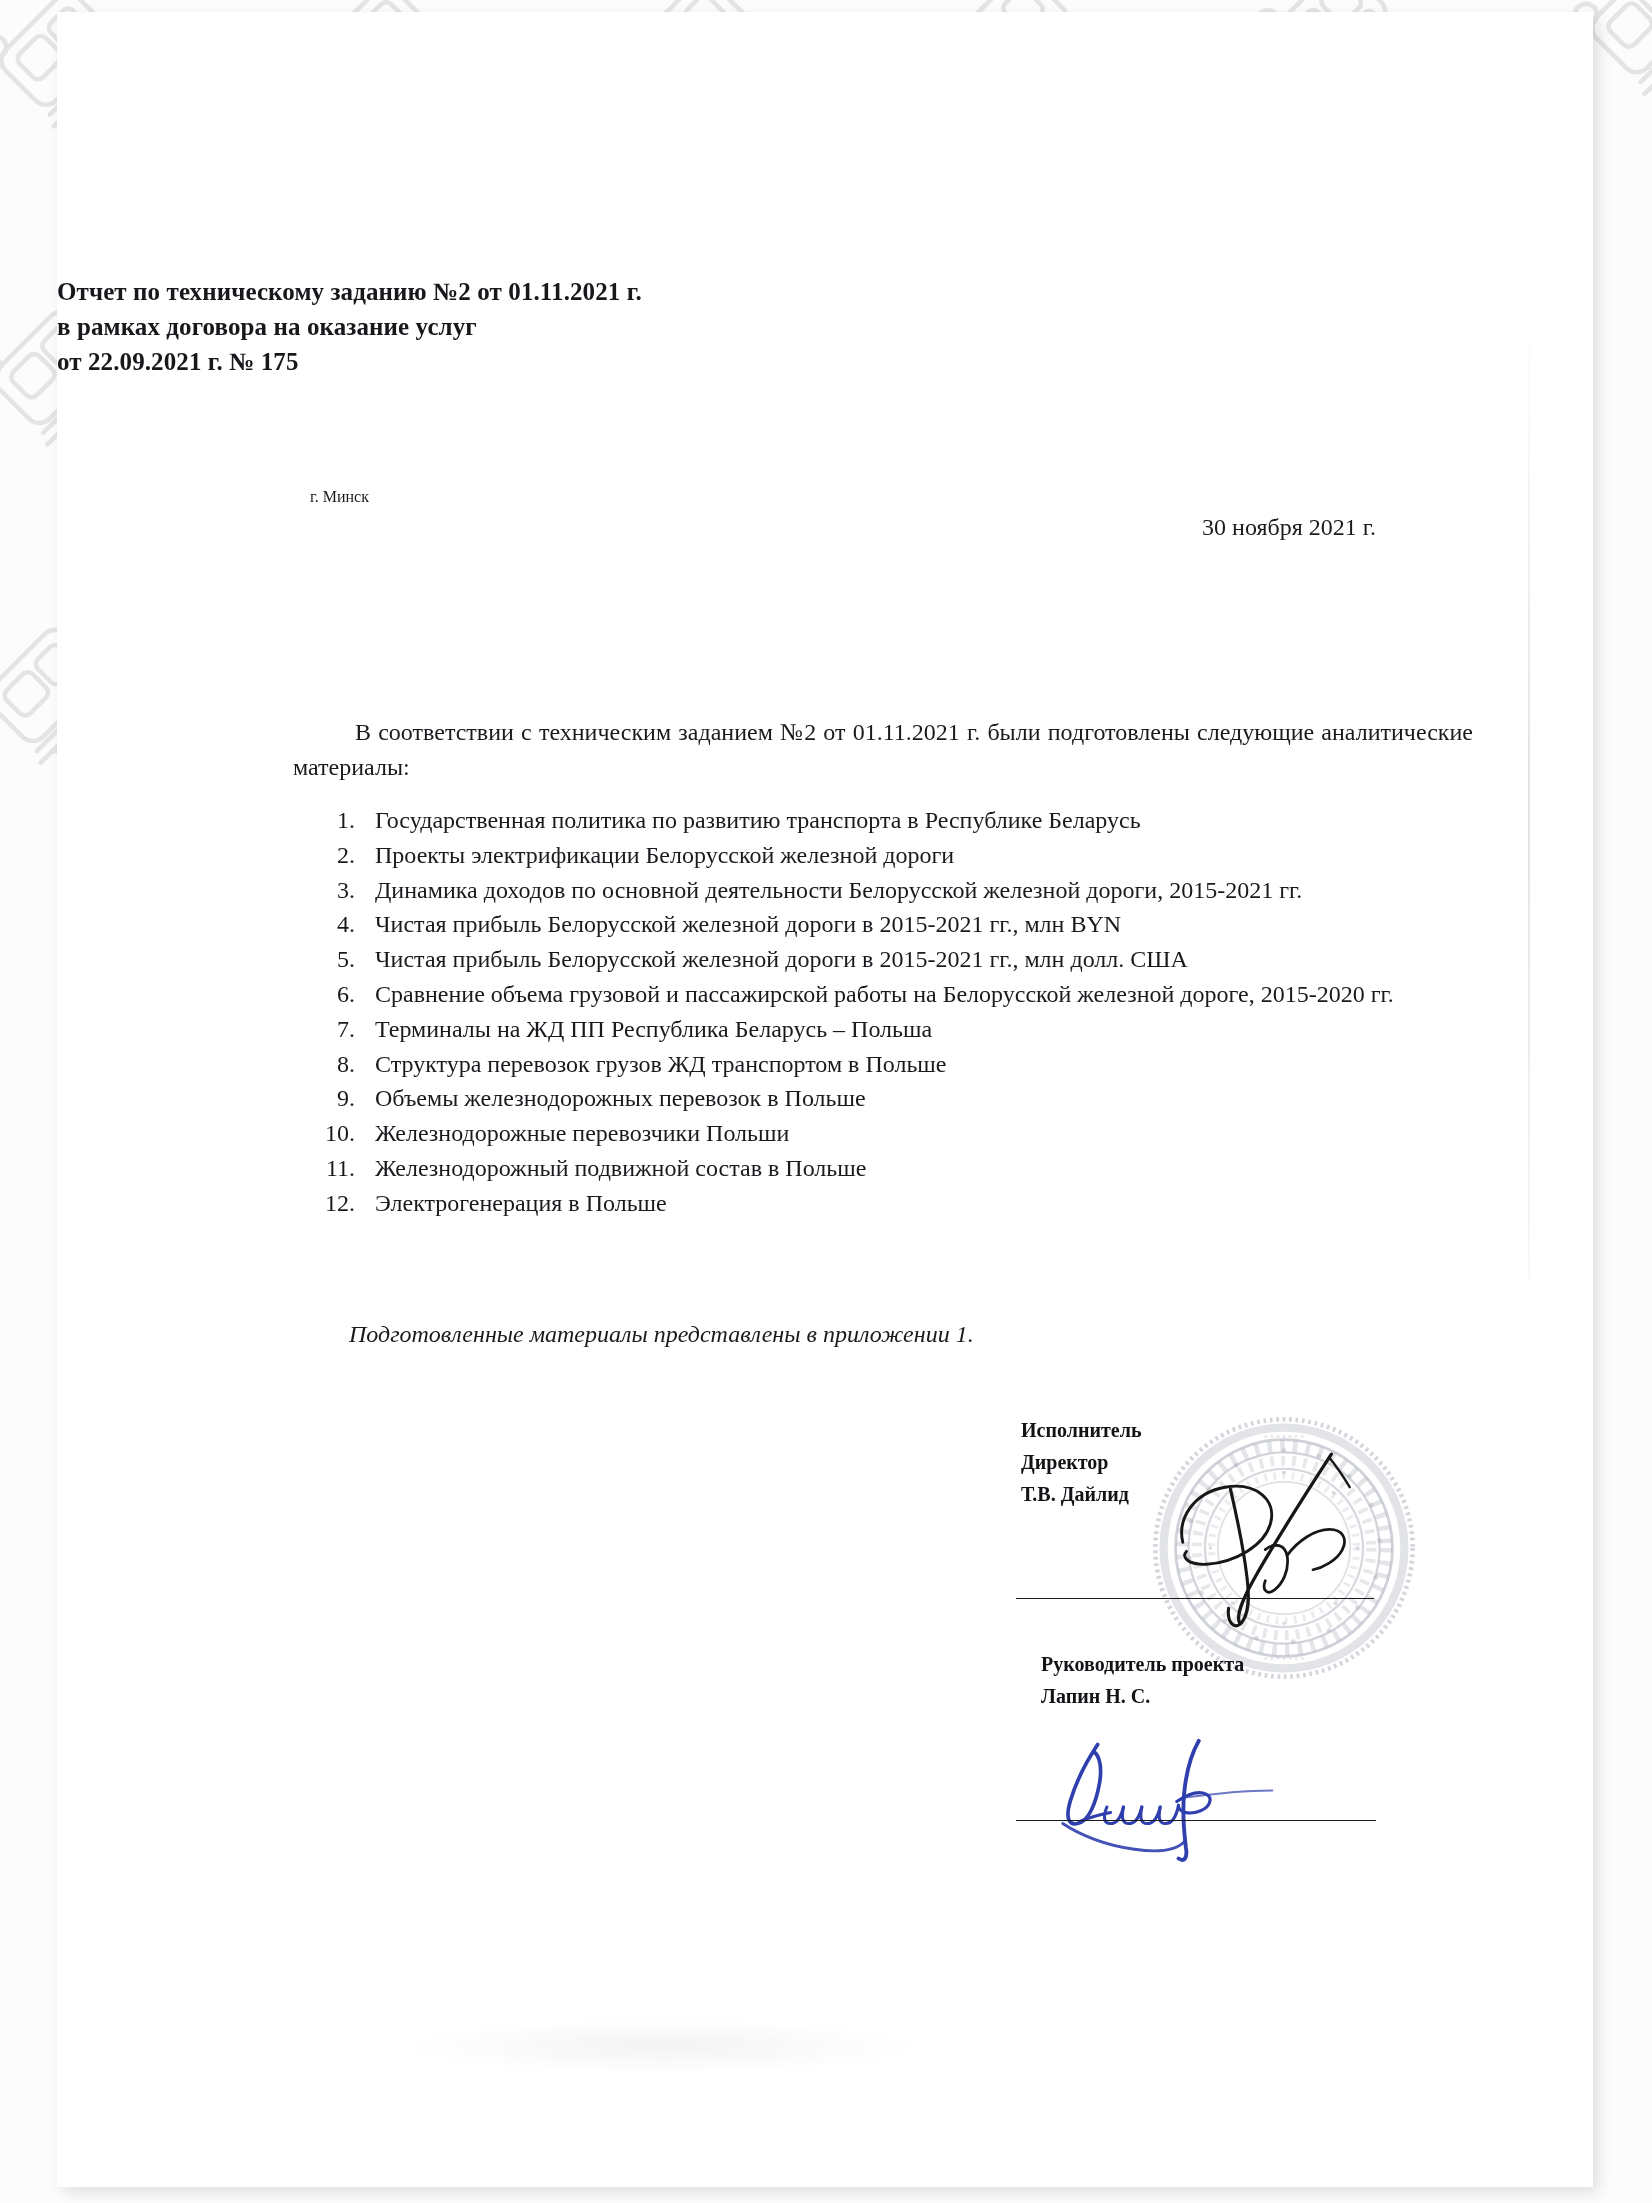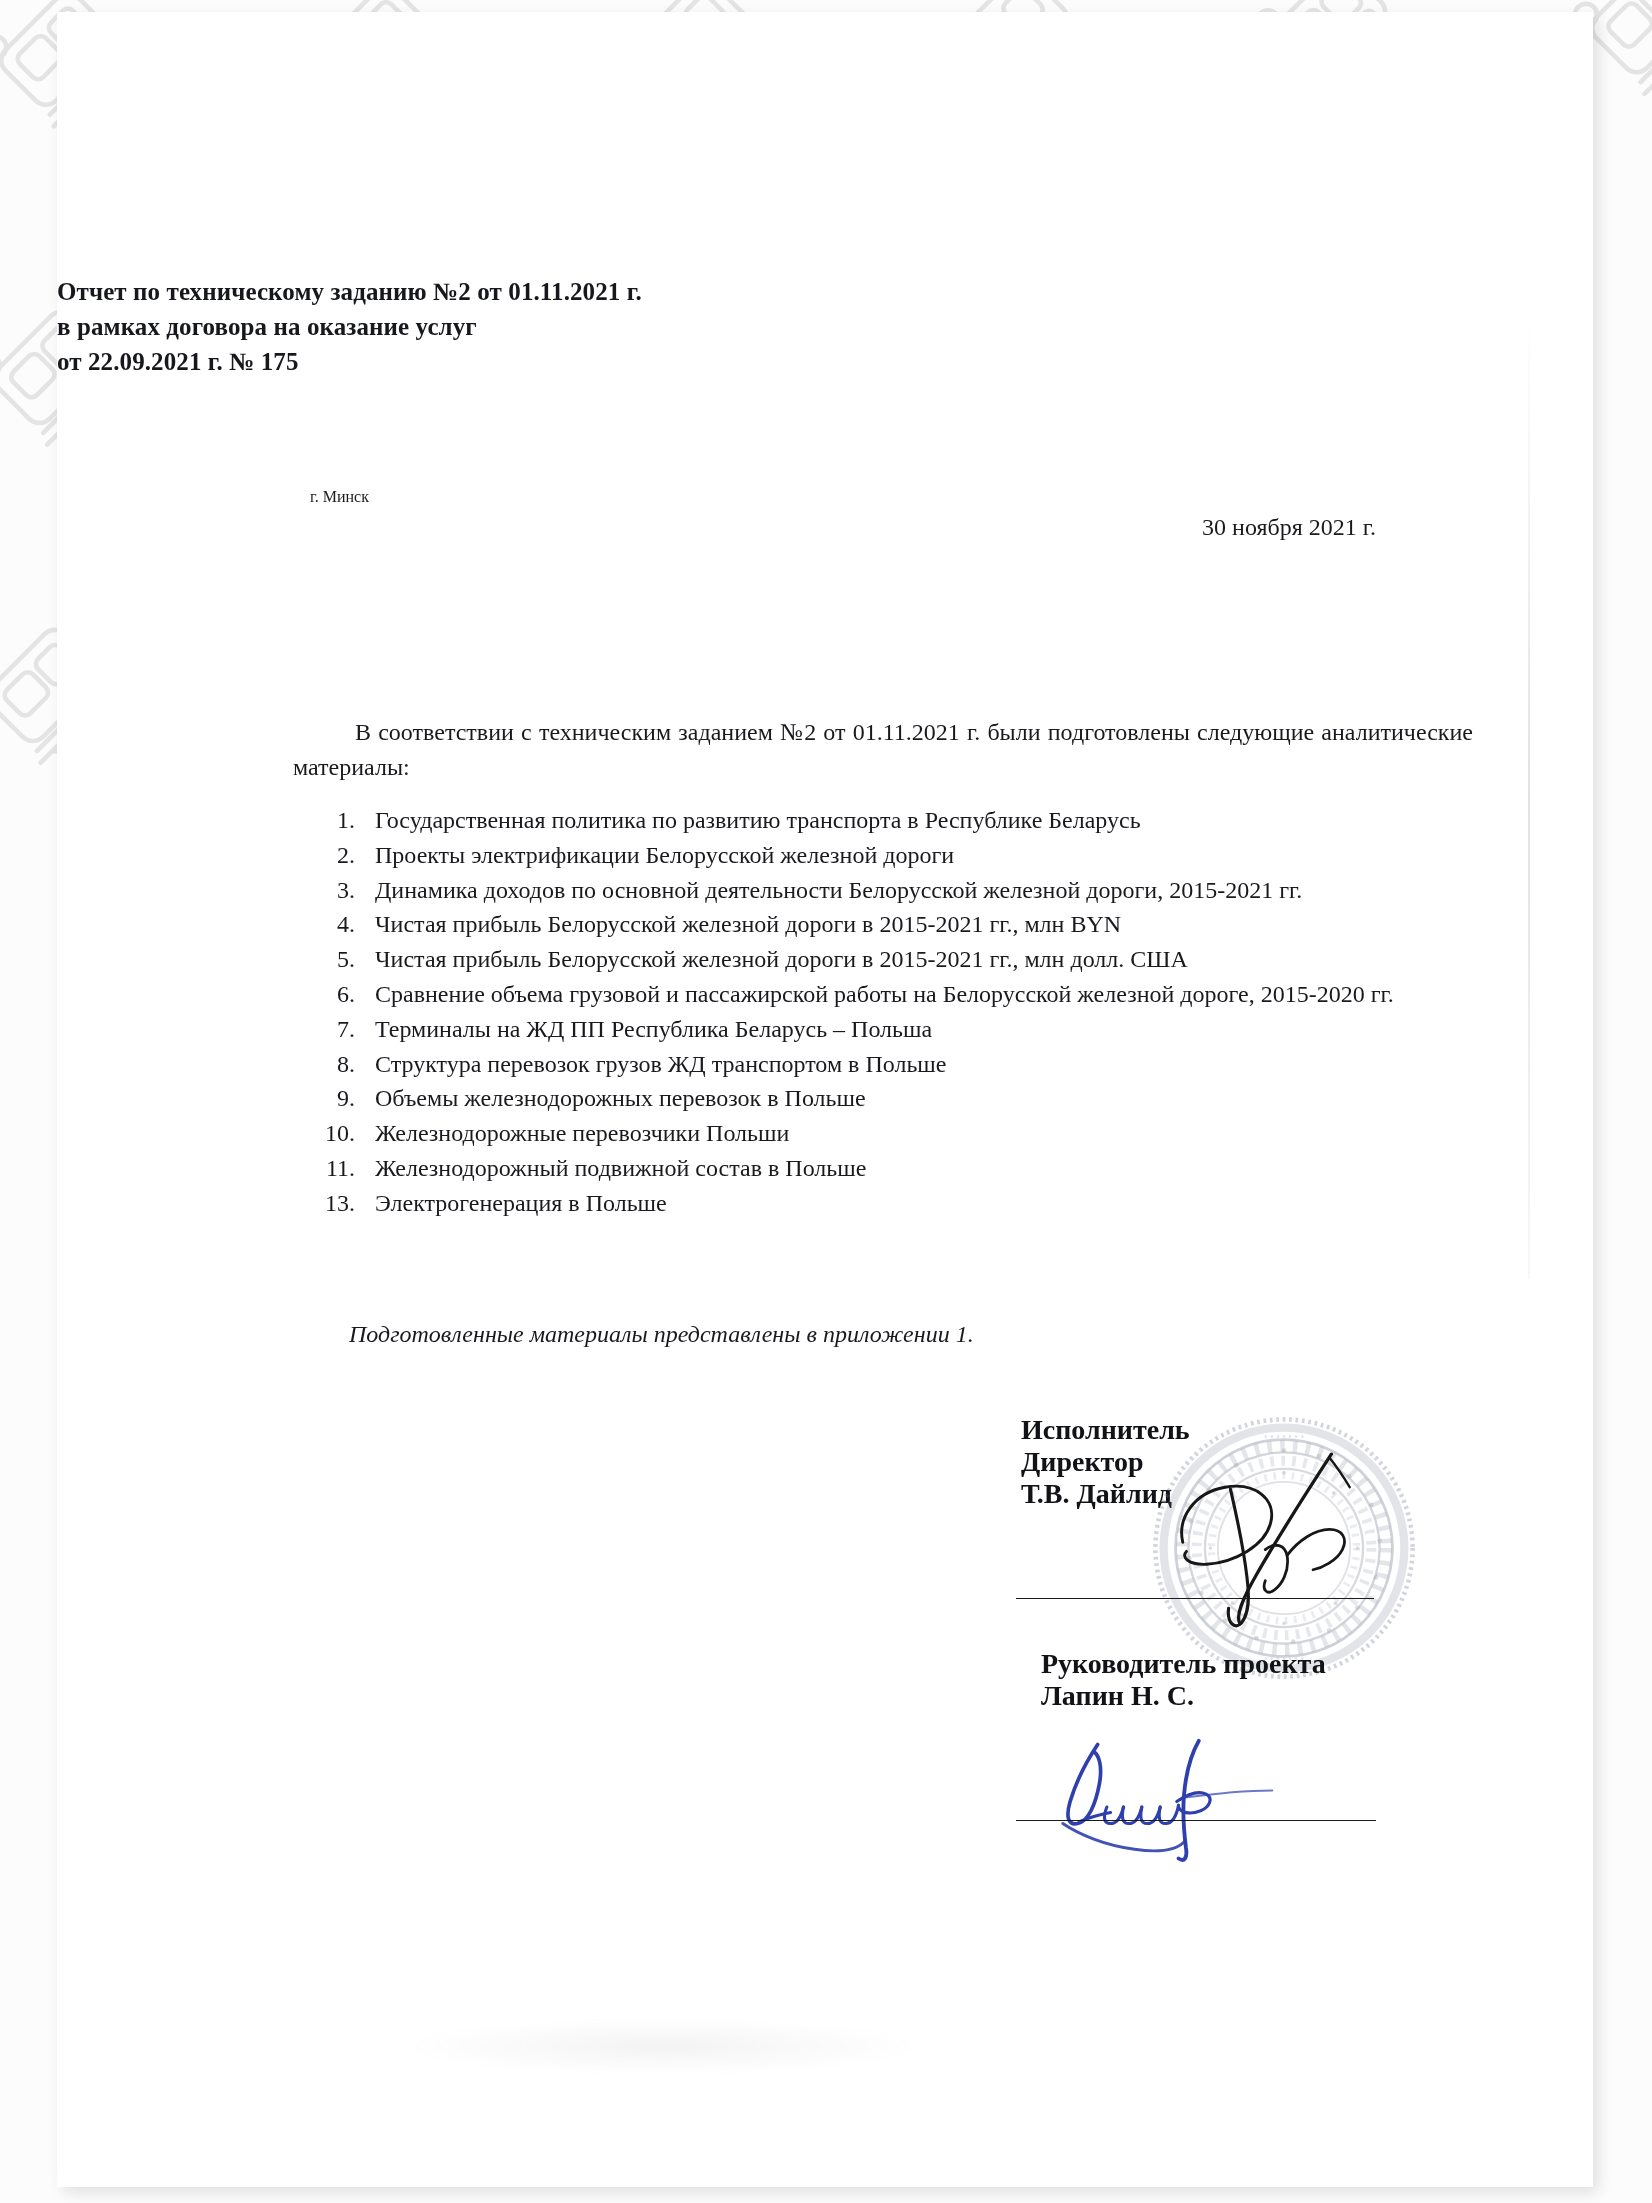--- a/index.html
+++ b/index.html
@@ -146,21 +146,21 @@
     font-size: 24px;
     line-height: 33px;
     color: #191a1e;
     font-style: italic;
   }
 
   
   .signature-block {
     position: absolute;
     font-weight: bold;
-    font-size: 28px;
+    font-size: 20px;
     line-height: 32px;
     color: #121317;
   }
   .sig-block-contractor { left: 964px; top: 1402px; }
   .sig-block-manager    { left: 964px; top: 1636px; margin-left: 20px; }
 
   .signature-rule {
     position: absolute;
     height: 0;
     border-top: 1.8px solid #1a1a1a;
@@ -334,21 +334,21 @@
     </div>
     <div class="list-item">
       <span class="item-number">10.</span>
       <span class="item-text">Железнодорожные перевозчики Польши</span>
     </div>
     <div class="list-item">
       <span class="item-number">11.</span>
       <span class="item-text">Железнодорожный подвижной состав в Польше</span>
     </div>
     <div class="list-item">
-      <span class="item-number">13.</span>
+      <span class="item-number">12.</span>
       <span class="item-text">Электрогенерация в Польше</span>
     </div>
   </div>
 
   <div class="closing-paragraph">Подготовленные материалы представлены в приложении 1.</div>
 
   <div class="signature-block sig-block-contractor">
     <div>Исполнитель</div>
     <div>Директор</div>
     <div>Т.В. Дайлид</div>

